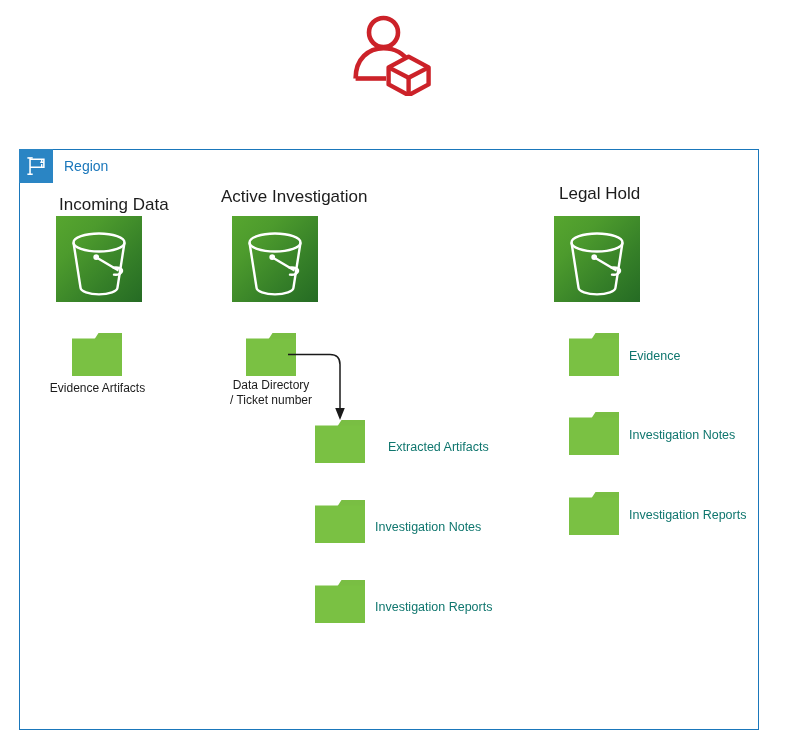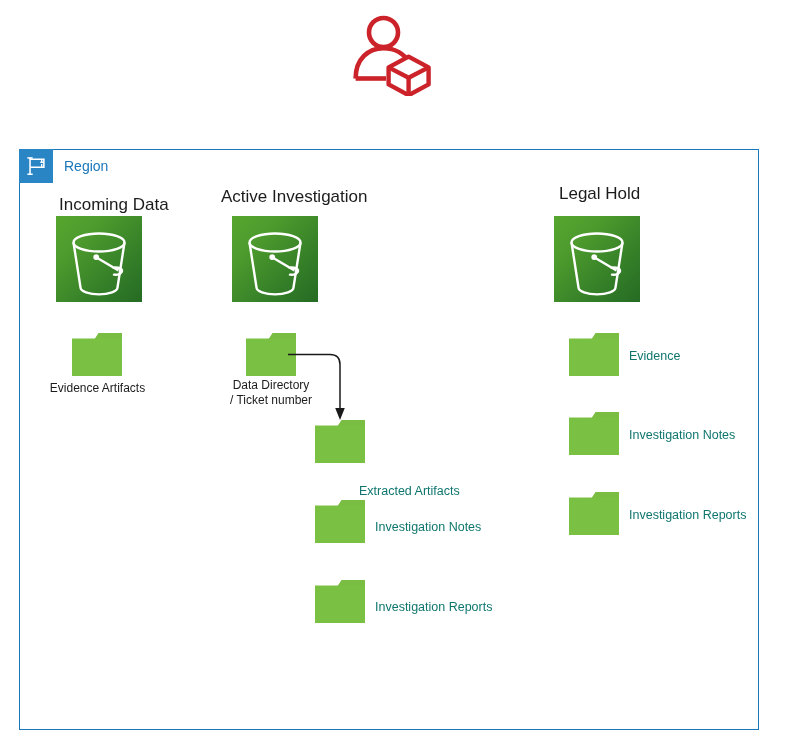--- a/index.html
+++ b/index.html
@@ -227,21 +227,21 @@
     <path d="M52 74 L47.2 62 L56.8 62 Z" fill="#1a1a1a"></path>
   </svg>
 </div>
 
 <div class="folder" style="left:314px; top:418px;">
   <svg viewBox="0 0 52 46" xmlns="http://www.w3.org/2000/svg">
     <path d="M27.5 2.0 L51.0 2.0 L51.0 10.5 L22.0 10.5 Z" fill="#79be43"></path>
     <rect x="1.0" y="7.5" width="50.0" height="37.5" fill="#7ac143"></rect>
   </svg>
 </div>
-<div class="lbl-right" style="left:359px; top:440px;margin-top:44px;">Extracted Artifacts</div>
+<div class="lbl-right" style="left:388px; top:440px;">Extracted Artifacts</div>
 
 <div class="folder" style="left:314px; top:498px;">
   <svg viewBox="0 0 52 46" xmlns="http://www.w3.org/2000/svg">
     <path d="M27.5 2.0 L51.0 2.0 L51.0 10.5 L22.0 10.5 Z" fill="#79be43"></path>
     <rect x="1.0" y="7.5" width="50.0" height="37.5" fill="#7ac143"></rect>
   </svg>
 </div>
 <div class="lbl-right" style="left:375px; top:520px;">Investigation Notes</div>
 
 <div class="folder" style="left:314px; top:578px;">

